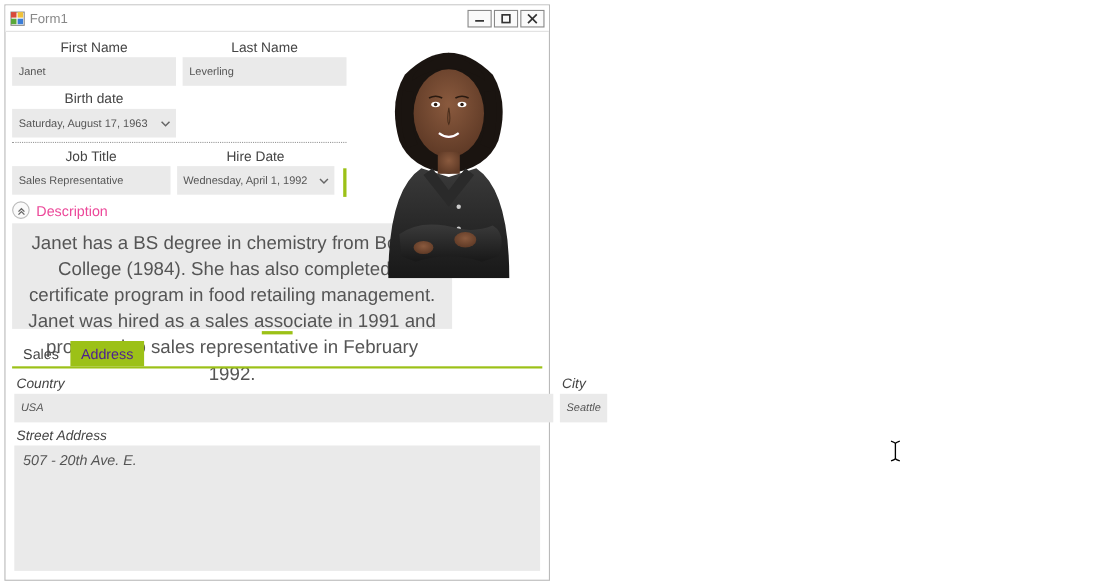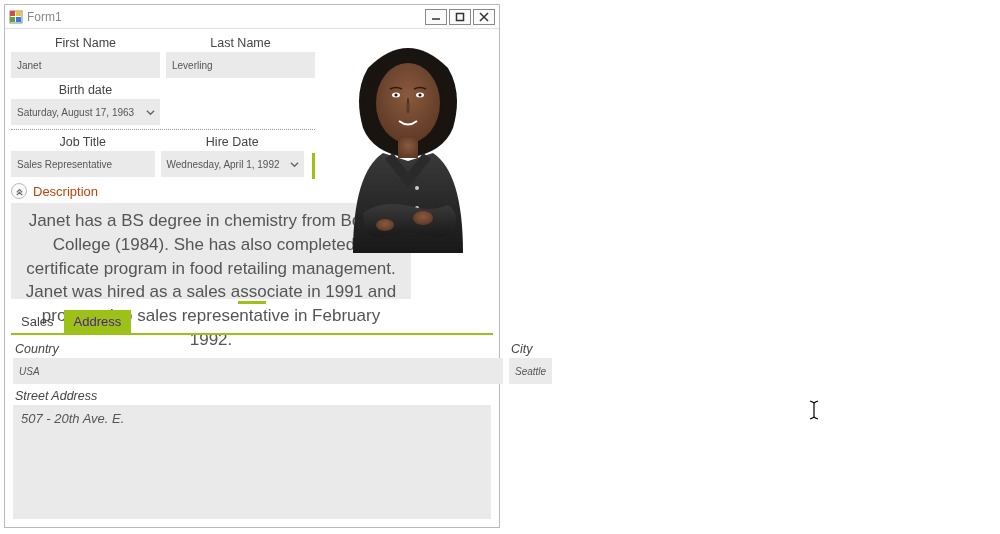--- a/index.html
+++ b/index.html
@@ -160,21 +160,21 @@
       width: 16px;
       height: 16px;
       border: 1px solid #bbb;
       border-radius: 50%;
       background: #fafafa;
       display: inline-flex;
       align-items: center;
       justify-content: center;
     }
     .expand-btn svg { width: 9px; height: 9px; stroke: #666; stroke-width: 1.6; fill: none; }
-    .desc-label { color: #c2410c; font-size: 13px; }
+    .desc-label { color: #ec4899; font-size: 13px; }
 
     .desc-box {
       background: #eaeaea;
       padding: 6px 8px;
       color: #555;
       font-size: 17px;
       line-height: 1.4;
       height: 96px;
       width: 400px;
     }

